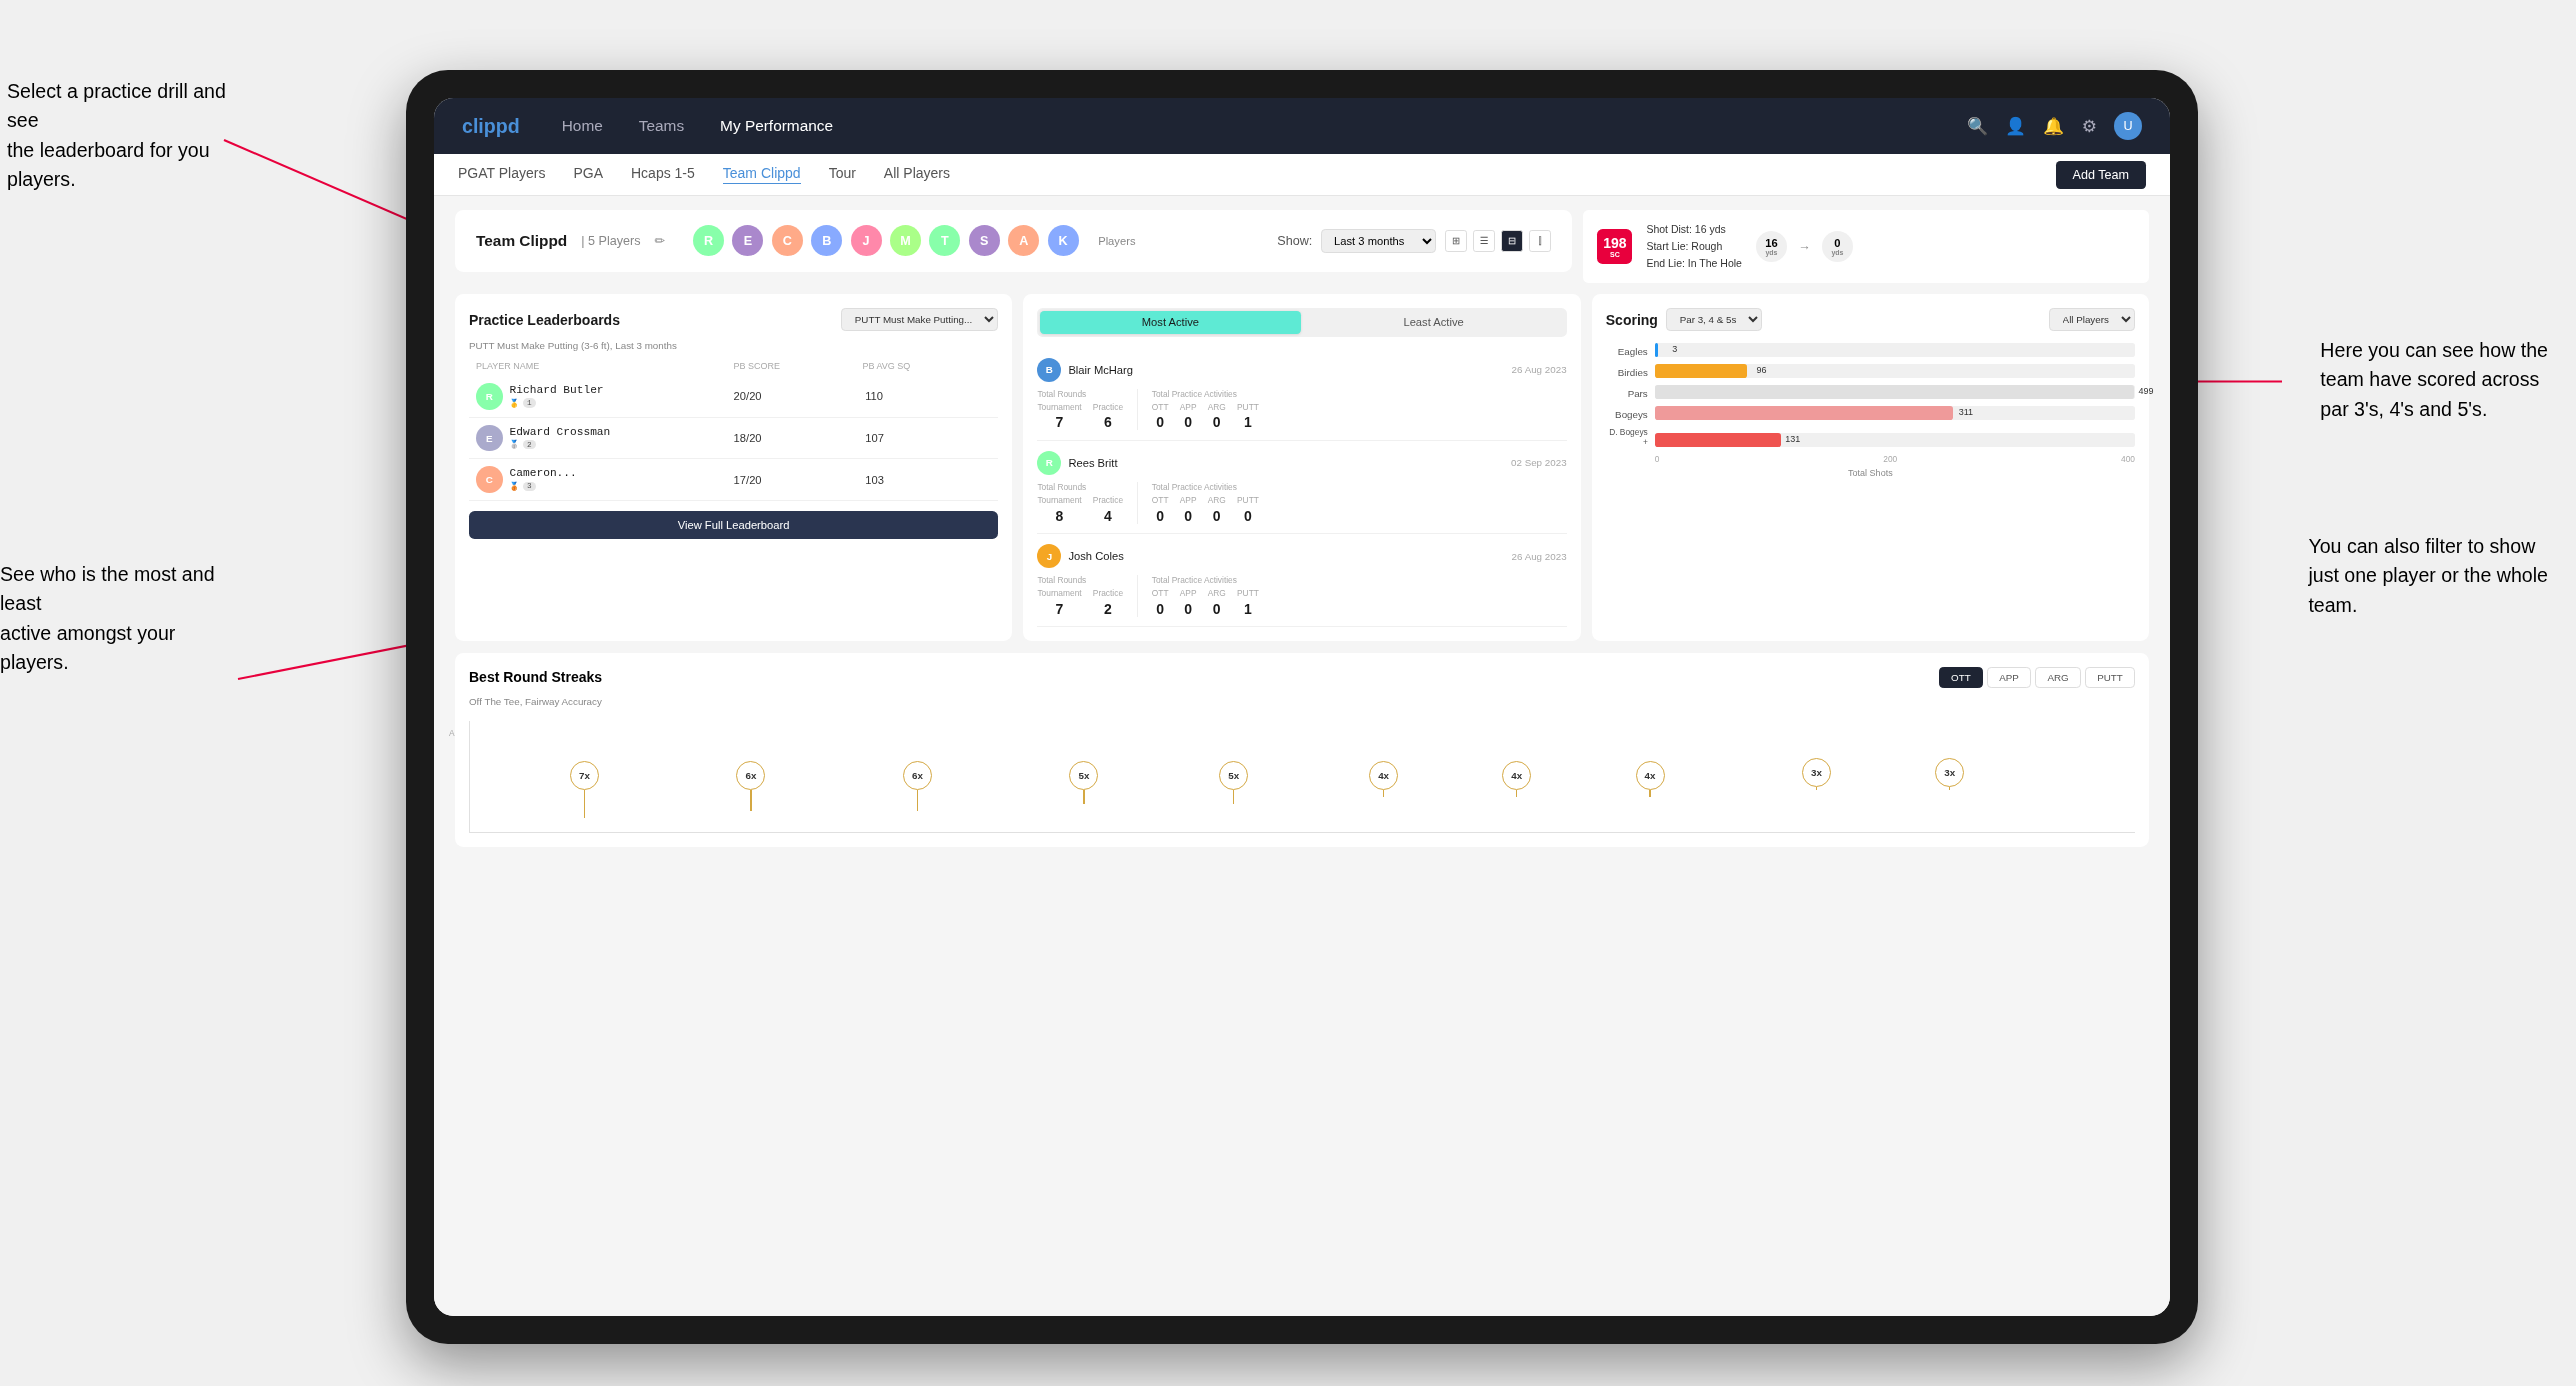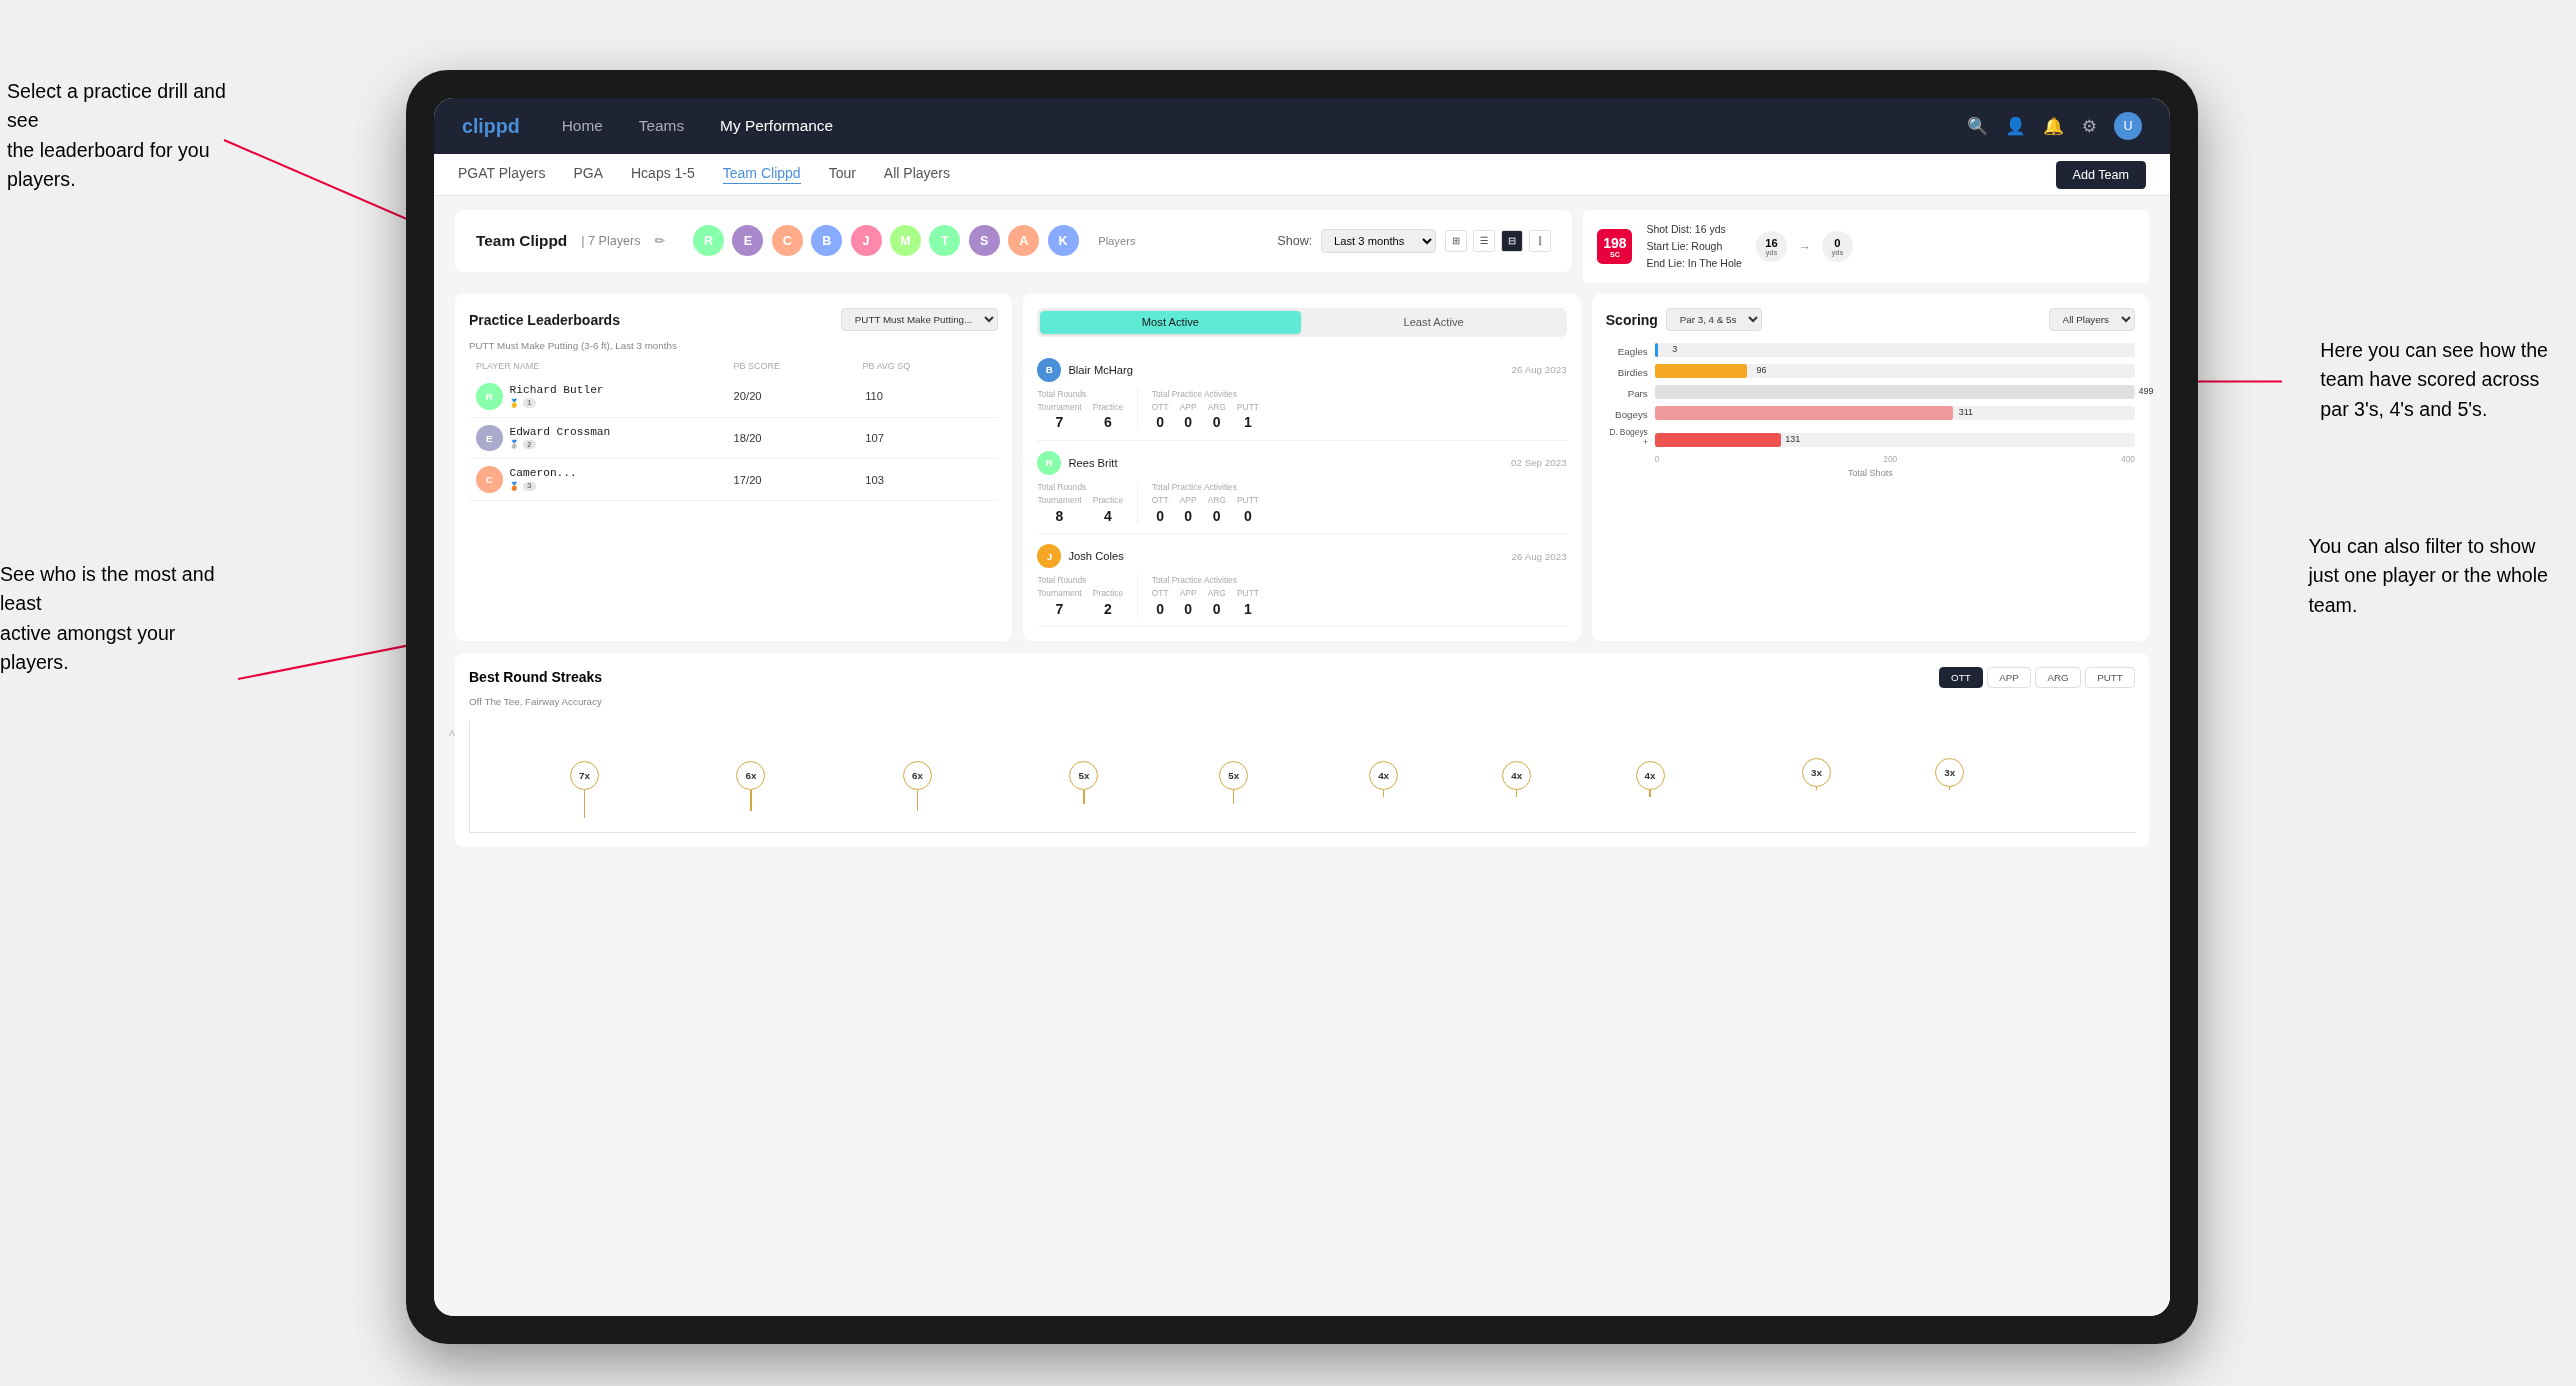--- a/index.html
+++ b/index.html
@@ -581,21 +581,21 @@
       <span class="subnav-link">Tour</span>
       <span class="subnav-link">All Players</span>
       <button class="subnav-btn">Add Team</button>
     </div>
 
     <div class="main-content">
 
       <div style="display:flex; gap:11.2px; margin-bottom:11.2px; align-items:stretch;">
         <div class="team-header" style="flex:2;">
           <span class="team-title">Team Clippd</span>
-          <span class="team-count">| <span>7 Players</span></span>
+          <span class="team-count">| <span>5 Players</span></span>
           <span class="edit-icon">✏</span>
           <div class="player-avatars">
             <div class="player-avatar avatar-a">R</div>
             <div class="player-avatar avatar-b">E</div>
             <div class="player-avatar avatar-c">C</div>
             <div class="player-avatar avatar-d">B</div>
             <div class="player-avatar avatar-e">J</div>
             <div class="player-avatar avatar-f">M</div>
             <div class="player-avatar avatar-a">T</div>
             <div class="player-avatar avatar-b">S</div>
@@ -696,20 +696,21 @@
                 <span class="lb-name">Cameron...</span>
                 <div class="lb-badge">
                   <span class="badge-icon bronze">🥉</span>
                   <span class="badge-num">3</span>
                 </div>
               </div>
             </div>
             <span class="lb-score">17/20</span>
             <span class="lb-avg">103</span>
           </div>
+          <button class="view-full-btn">View Full Leaderboard</button>
         </div>
 
         <div class="card">
           <div class="activity-tabs">
             <div class="activity-tab active">Most Active</div>
             <div class="activity-tab">Least Active</div>
           </div>
 
           <div class="player-activity-row">
             <div class="player-act-header">

